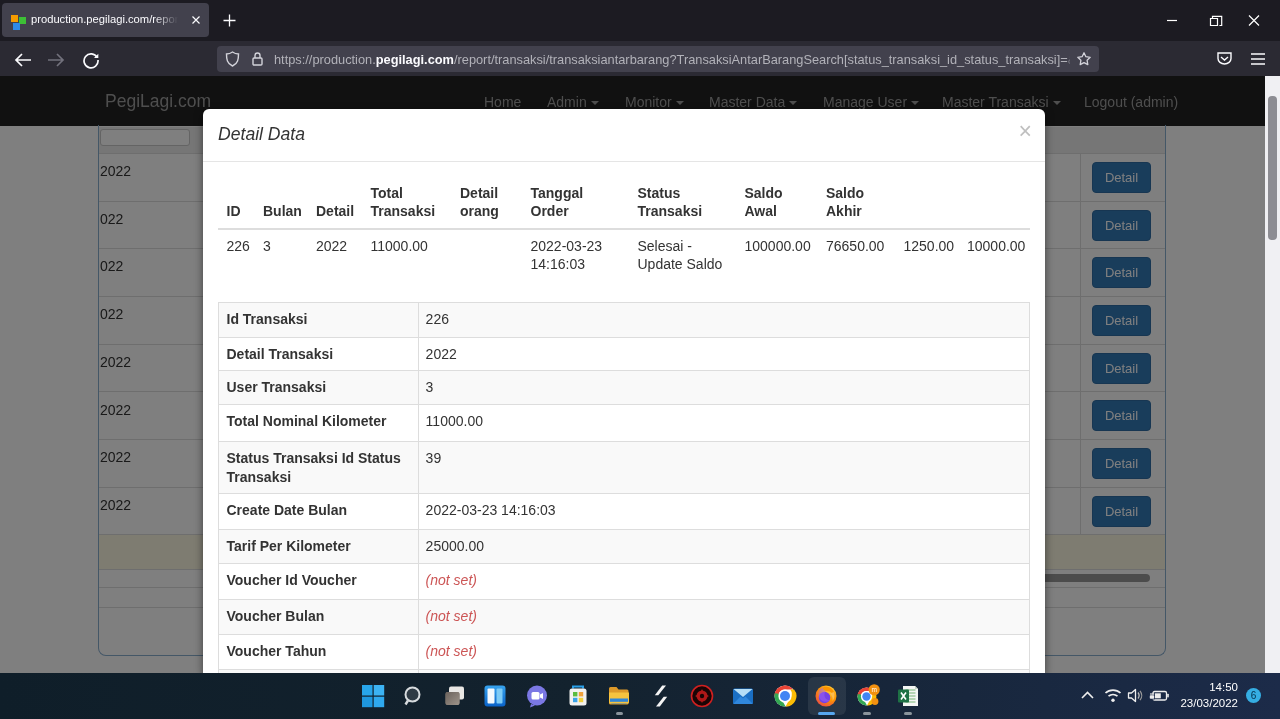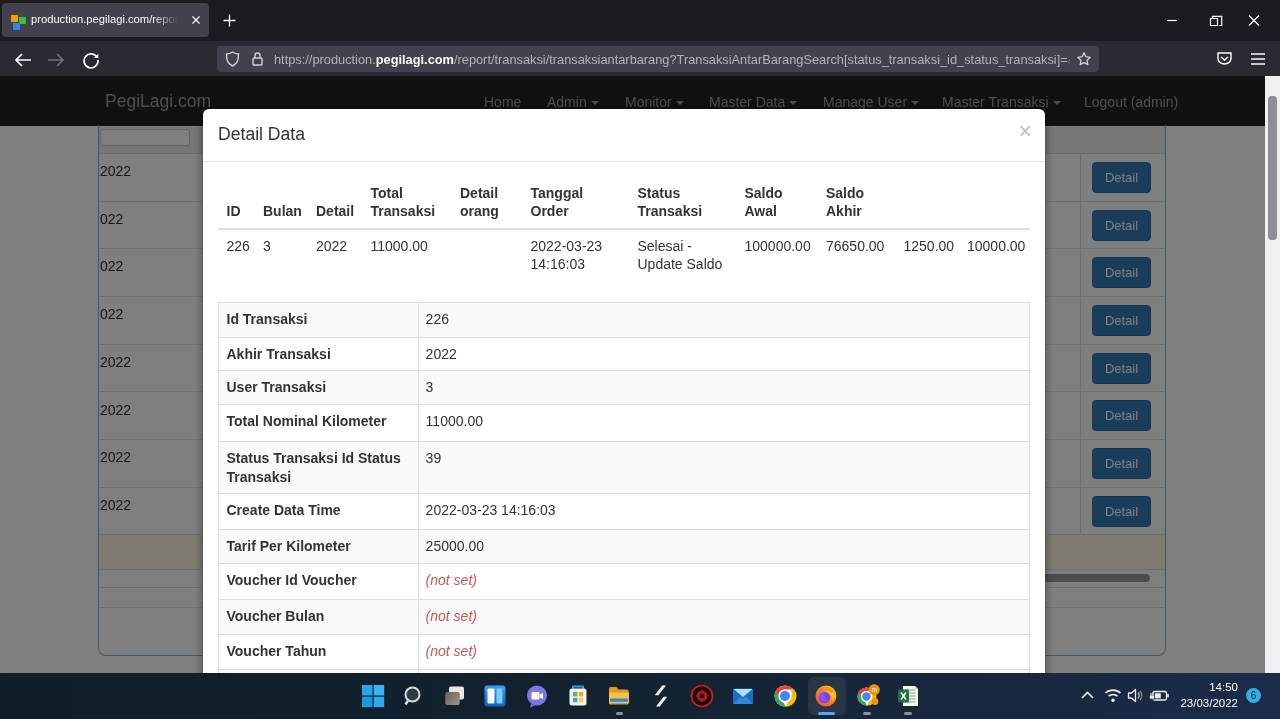--- a/index.html
+++ b/index.html
@@ -35,21 +35,21 @@
   .dbtn { position:absolute; left:1092px; width:59px; height:31px; background:#337ab7; border:1px solid #2e6da4; border-radius:4px; color:#fff; font-size:13px; text-align:center; line-height:29px; }
   #warnrow { position:absolute; left:99px; top:459px; width:1066px; height:34px; background:#fcf8e3; }
   #filterrow { position:absolute; left:99px; top:51px; width:1066px; height:26px; background:#ececec; }
   #filterinput { position:absolute; left:100px; top:52.5px; width:90px; height:17px; background:#fff; border:1px solid #c8c8c8; border-radius:3px; }
   #hsthumb { position:absolute; left:900px; top:498px; width:250px; height:8px; background:#999; border-radius:4px; }
 
   #backdrop { position:absolute; left:0; top:0; width:1265px; height:597px; background:rgba(0,0,0,0.5); }
 
   
   #modal { position:absolute; left:203px; top:33px; width:842px; height:564px; background:#fff; border-radius:6px 6px 0 0; box-shadow:0 3px 9px rgba(0,0,0,.5); }
-  #mtitle { position:absolute; left:15px; top:14.5px; font-size:17.6px; color:#333; }
+  #mtitle { position:absolute; left:15px; top:14.5px; font-size:17.6px; color:#333;font-style:italic; }
   #mclose { position:absolute; right:13px; top:9px; font-size:23px; color:#bfbfbf; }
   #mhline { position:absolute; left:0; top:52px; width:842px; height:1px; background:#e5e5e5; }
 
   
   .gth { position:absolute; font-size:14px; font-weight:bold; color:#333; line-height:18px; }
   .gtd { position:absolute; font-size:14px; color:#333; line-height:18px; }
   .notset { color:#c55; font-style:italic; }
   .dlab { position:absolute; font-size:14px; font-weight:bold; color:#333; line-height:19px; width:186px; }
   .dval2 { position:absolute; font-size:14px; color:#333; line-height:19px; }
 
@@ -222,29 +222,29 @@
     <div style="position:absolute;left:15px;top:419.6px;width:812px;height:1px;background:#ddd"></div>
     <div style="position:absolute;left:15px;top:453.6px;width:812px;height:1px;background:#ddd"></div>
     <div style="position:absolute;left:15px;top:489.6px;width:812px;height:1px;background:#ddd"></div>
     <div style="position:absolute;left:15px;top:524.6px;width:812px;height:1px;background:#ddd"></div>
     <div style="position:absolute;left:15px;top:559.6px;width:812px;height:1px;background:#ddd"></div>
     <div style="position:absolute;left:15px;top:192.6px;width:1px;height:371.4px;background:#ddd"></div>
     <div style="position:absolute;left:214.6px;top:192.6px;width:1px;height:371.4px;background:#ddd"></div>
     <div style="position:absolute;left:826px;top:192.6px;width:1px;height:371.4px;background:#ddd"></div>
     <div class="dlab" style="left:23.5px;top:200.6px">Id Transaksi</div>
     <div class="dval2" style="left:222.6px;top:200.6px">226</div>
-    <div class="dlab" style="left:23.5px;top:235.6px">Akhir Transaksi</div>
+    <div class="dlab" style="left:23.5px;top:235.6px">Detail Transaksi</div>
     <div class="dval2" style="left:222.6px;top:235.6px">2022</div>
     <div class="dlab" style="left:23.5px;top:268.6px">User Transaksi</div>
     <div class="dval2" style="left:222.6px;top:268.6px">3</div>
     <div class="dlab" style="left:23.5px;top:302.6px">Total Nominal Kilometer</div>
     <div class="dval2" style="left:222.6px;top:302.6px">11000.00</div>
     <div class="dlab" style="left:23.5px;top:339.6px">Status Transaksi Id Status Transaksi</div>
     <div class="dval2" style="left:222.6px;top:339.6px">39</div>
-    <div class="dlab" style="left:23.5px;top:391.6px">Create Data Time</div>
+    <div class="dlab" style="left:23.5px;top:391.6px">Create Date Bulan</div>
     <div class="dval2" style="left:222.6px;top:391.6px">2022-03-23 14:16:03</div>
     <div class="dlab" style="left:23.5px;top:427.6px">Tarif Per Kilometer</div>
     <div class="dval2" style="left:222.6px;top:427.6px">25000.00</div>
     <div class="dlab" style="left:23.5px;top:461.6px">Voucher Id Voucher</div>
     <div class="dval2" style="left:222.6px;top:461.6px"><span class="notset">(not set)</span></div>
     <div class="dlab" style="left:23.5px;top:497.6px">Voucher Bulan</div>
     <div class="dval2" style="left:222.6px;top:497.6px"><span class="notset">(not set)</span></div>
     <div class="dlab" style="left:23.5px;top:532.6px">Voucher Tahun</div>
     <div class="dval2" style="left:222.6px;top:532.6px"><span class="notset">(not set)</span></div>
     </div>

